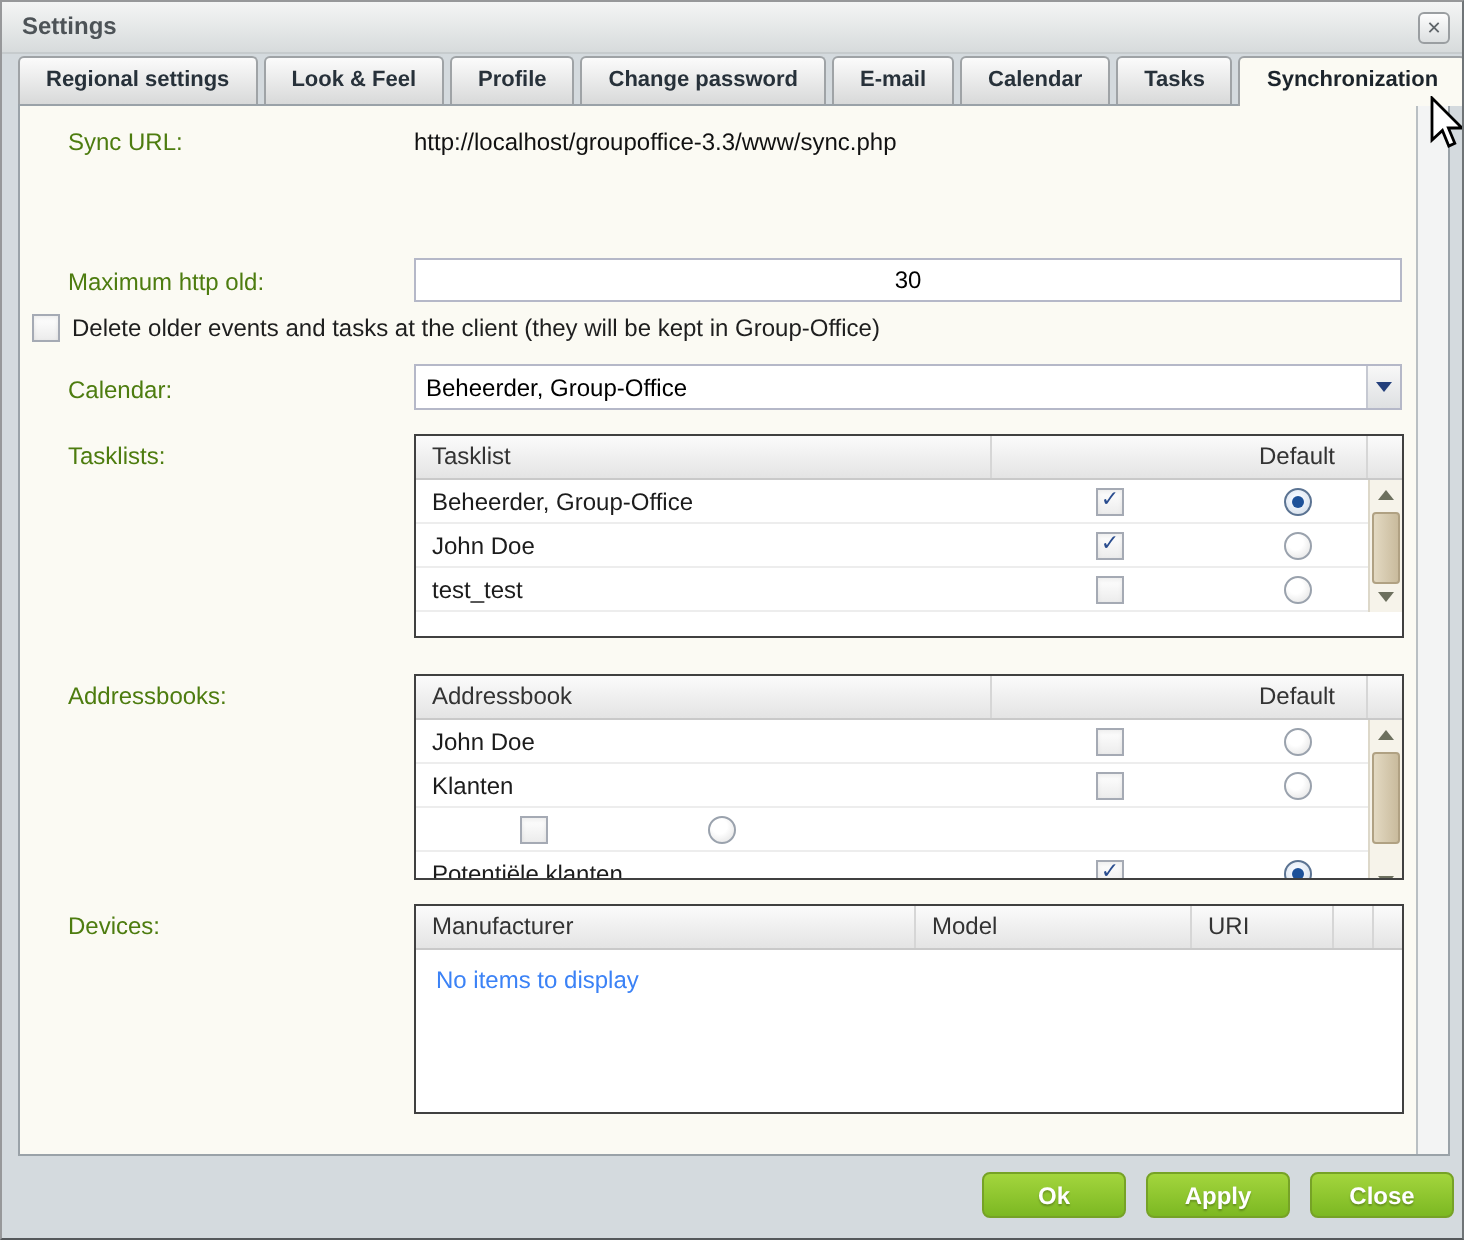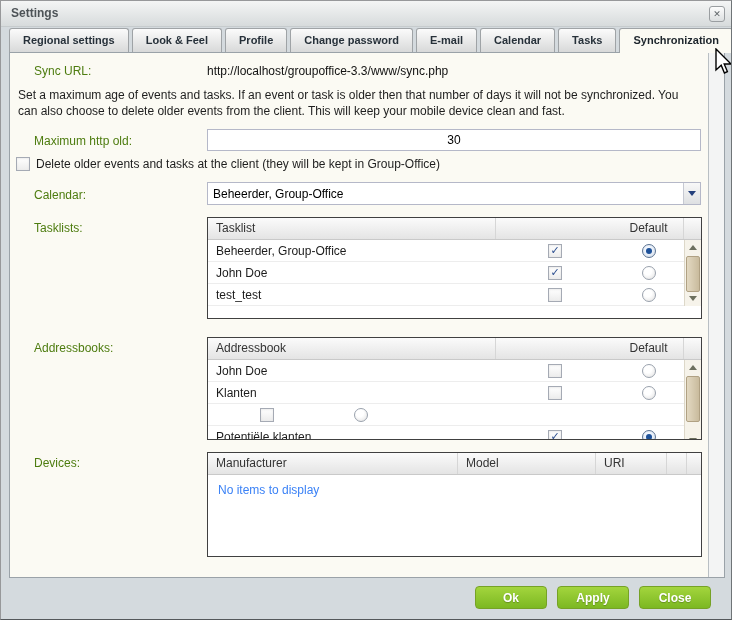--- a/index.html
+++ b/index.html
@@ -99,21 +99,21 @@
   .sarrow { position:absolute; left:0; width:16px; height:15px; display:flex; align-items:center; justify-content:center; }
   .sarrow.up { top:0; } .sarrow.down { bottom:0; }
   .sarrow i { width:0; height:0; border-left:4px solid transparent; border-right:4px solid transparent; }
   .sarrow.up i { border-bottom:5px solid #6d705e; }
   .sarrow.down i { border-top:5px solid #6d705e; }
   .sthumb { position:absolute; left:1px; width:14px; border:1px solid #b0a183; border-radius:2px; background:linear-gradient(90deg,#e3d9c2,#c9bb9d); }
 
   .empty { position:absolute; left:10px; top:8px; font-size:12px; color:#3b82f6; }
 
   .footer { position:absolute; left:0; top:577px; width:100%; height:41px; background:var(--frame-bg,#d4dade);
-            display:flex; justify-content:flex-end; align-items:flex-start; gap:10px; padding:8px 20px 0 0; }
+            display:flex; justify-content:flex-end; align-items:flex-start; gap:10px; padding:8px 4px 0 0; }
   .btn {
     min-width:72px; height:23px; padding:0 18px;
     background:linear-gradient(var(--button-green,#a3d53d), var(--button-green-dark,#7cb822));
     border:1px solid #76a226; border-radius:4px;
     color:#fff; font-size:12px; font-weight:bold; text-shadow:0 1px 1px rgba(0,0,0,.25);
     cursor:pointer; font-family:"Liberation Sans",sans-serif;
   }
   .cursor { position:absolute; left:714px; top:47px; z-index:10; pointer-events:none; }
 </style>
 </head>
@@ -136,21 +136,20 @@
       <span class="tab">Tasks</span>
       <span class="tab active">Synchronization</span>
     </div>
 
   <div class="panel">
     <div class="form">
 
       <span class="lbl" style="top:11px">Sync URL:</span>
       <span class="val" style="top:11px">http://localhost/groupoffice-3.3/www/sync.php</span>
 
-      <p class="desc">Set a maximum age of events and tasks. If an event or task is older then that number of days it will not be synchronized. You can also choose to delete older events from the client. This will keep your mobile device clean and fast.</p>
 
       <span class="lbl" style="top:81px">Maximum http old:</span>
       <input class="txt num" style="top: 76px;" value="30">
 
       <div class="cbrow">
         <span class="checkbox"></span>
         <span>Delete older events and tasks at the client (they will be kept in Group-Office)</span>
       </div>
 
       <span class="lbl" style="top:135px">Calendar:</span>

